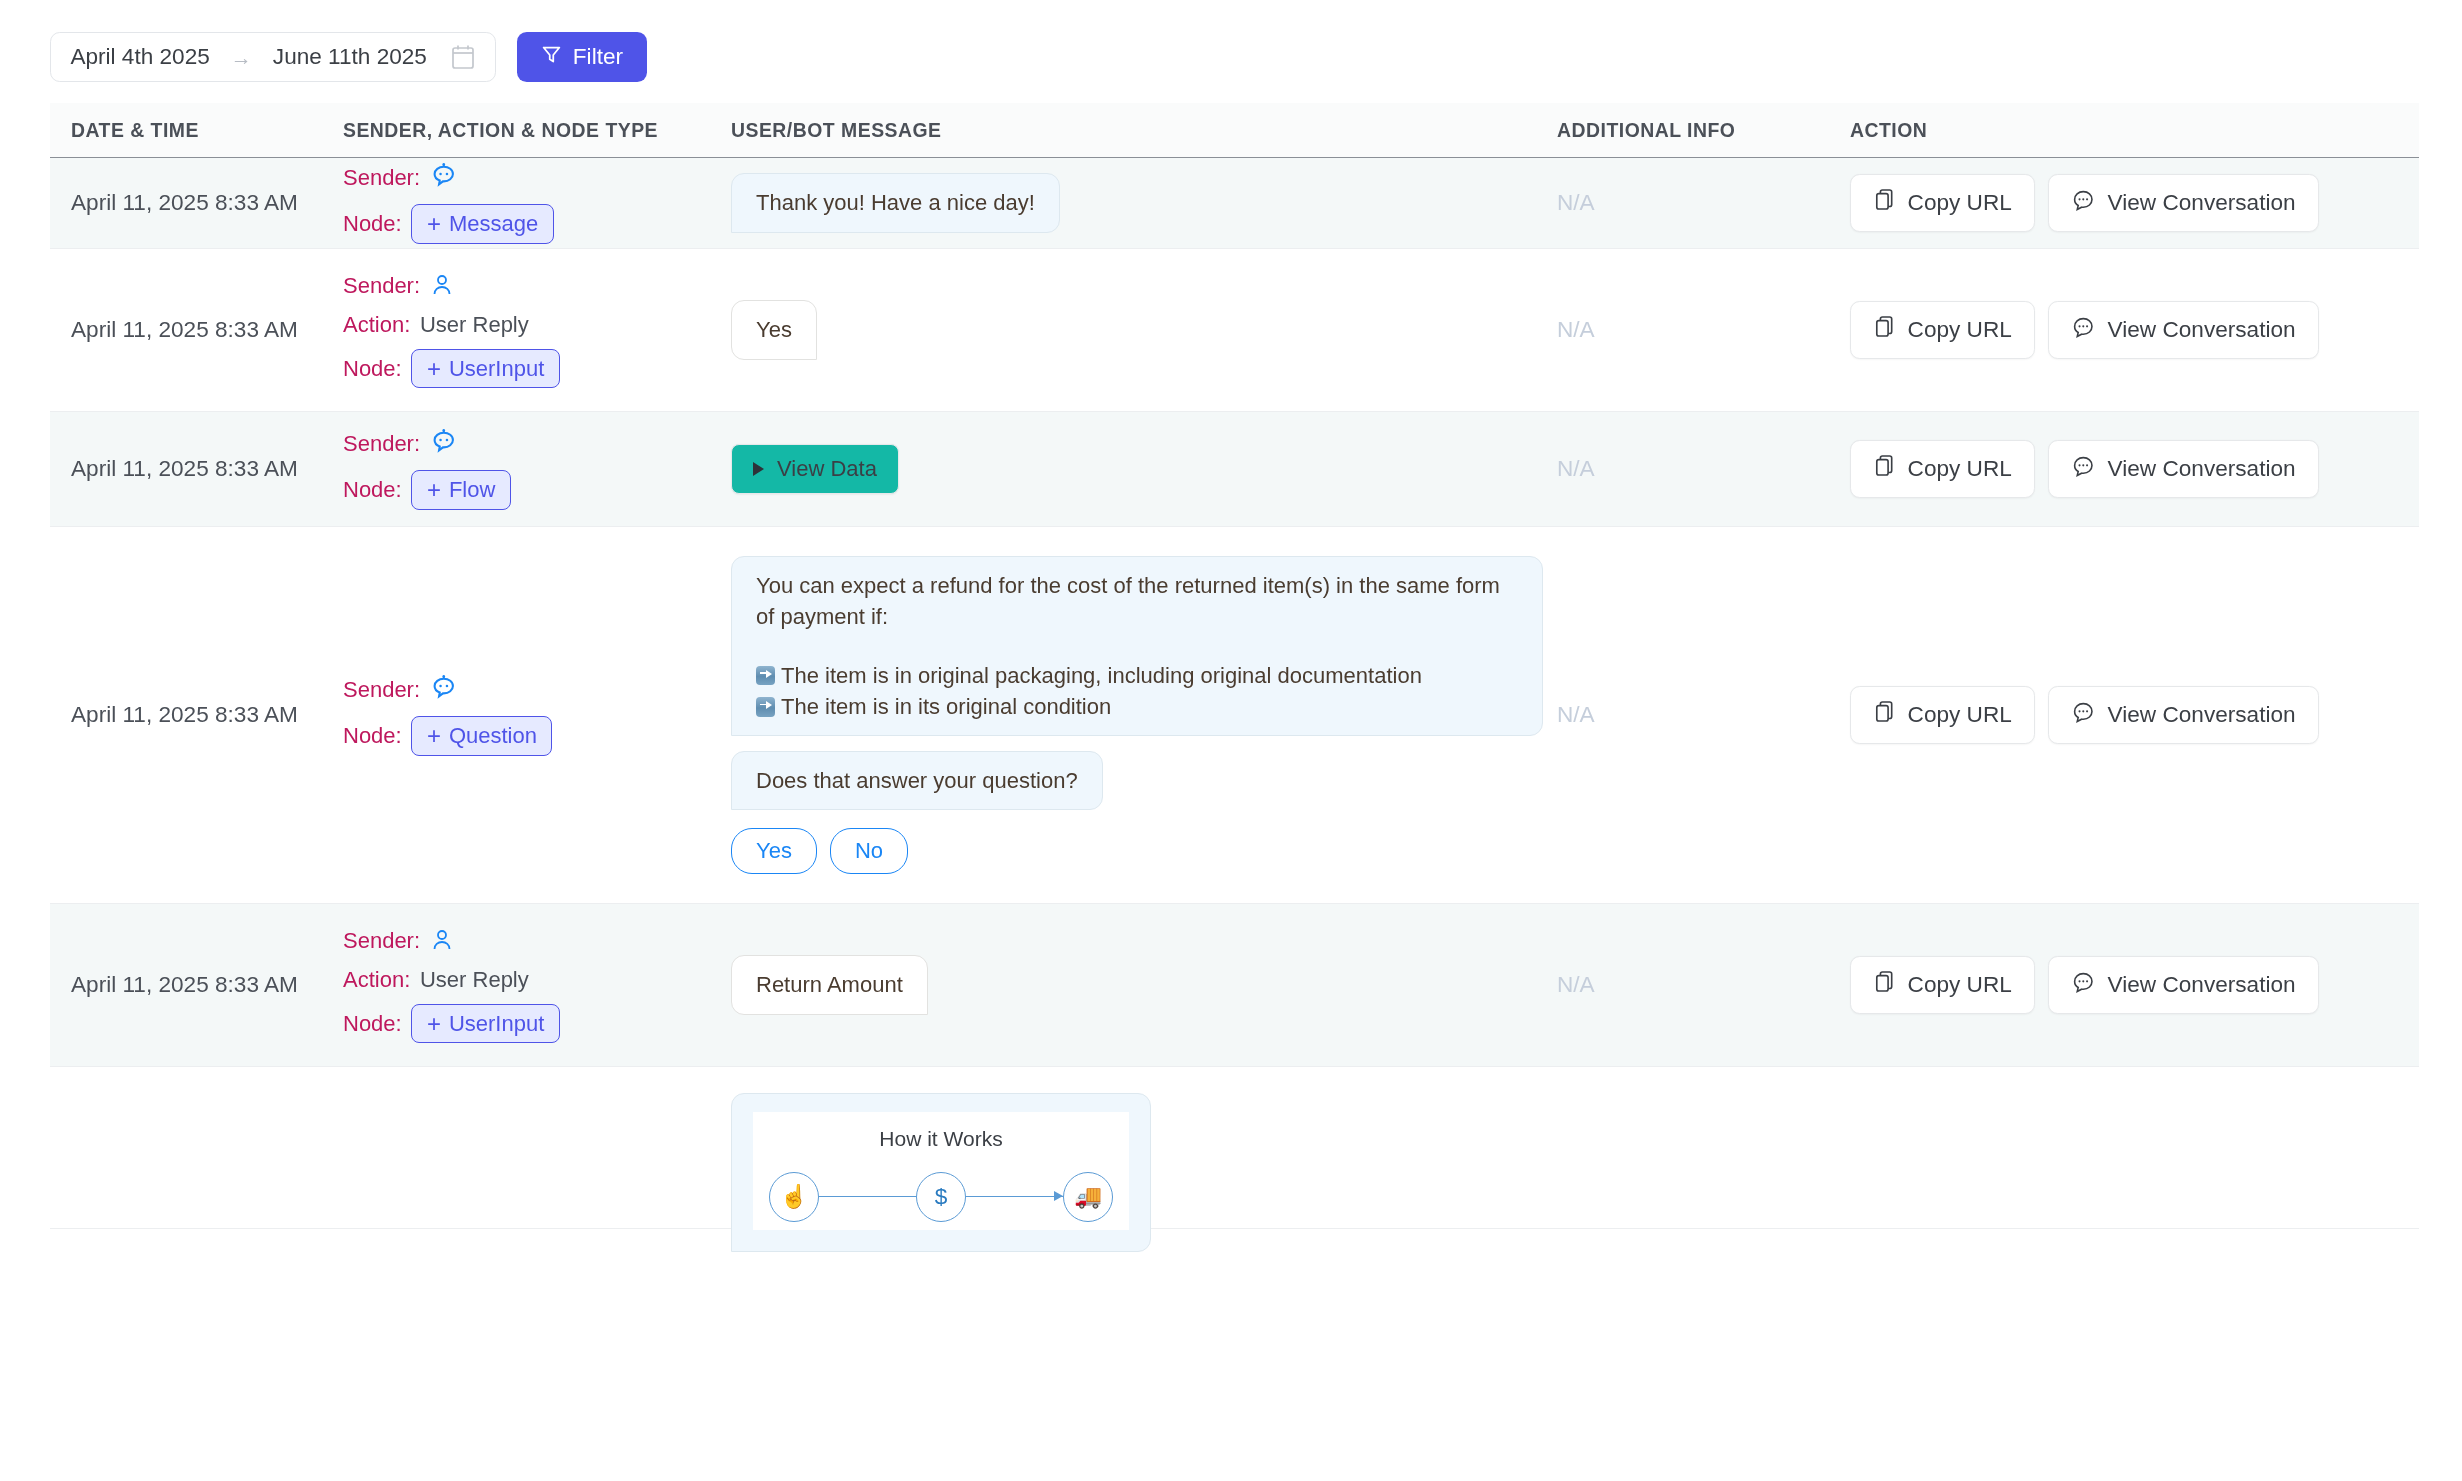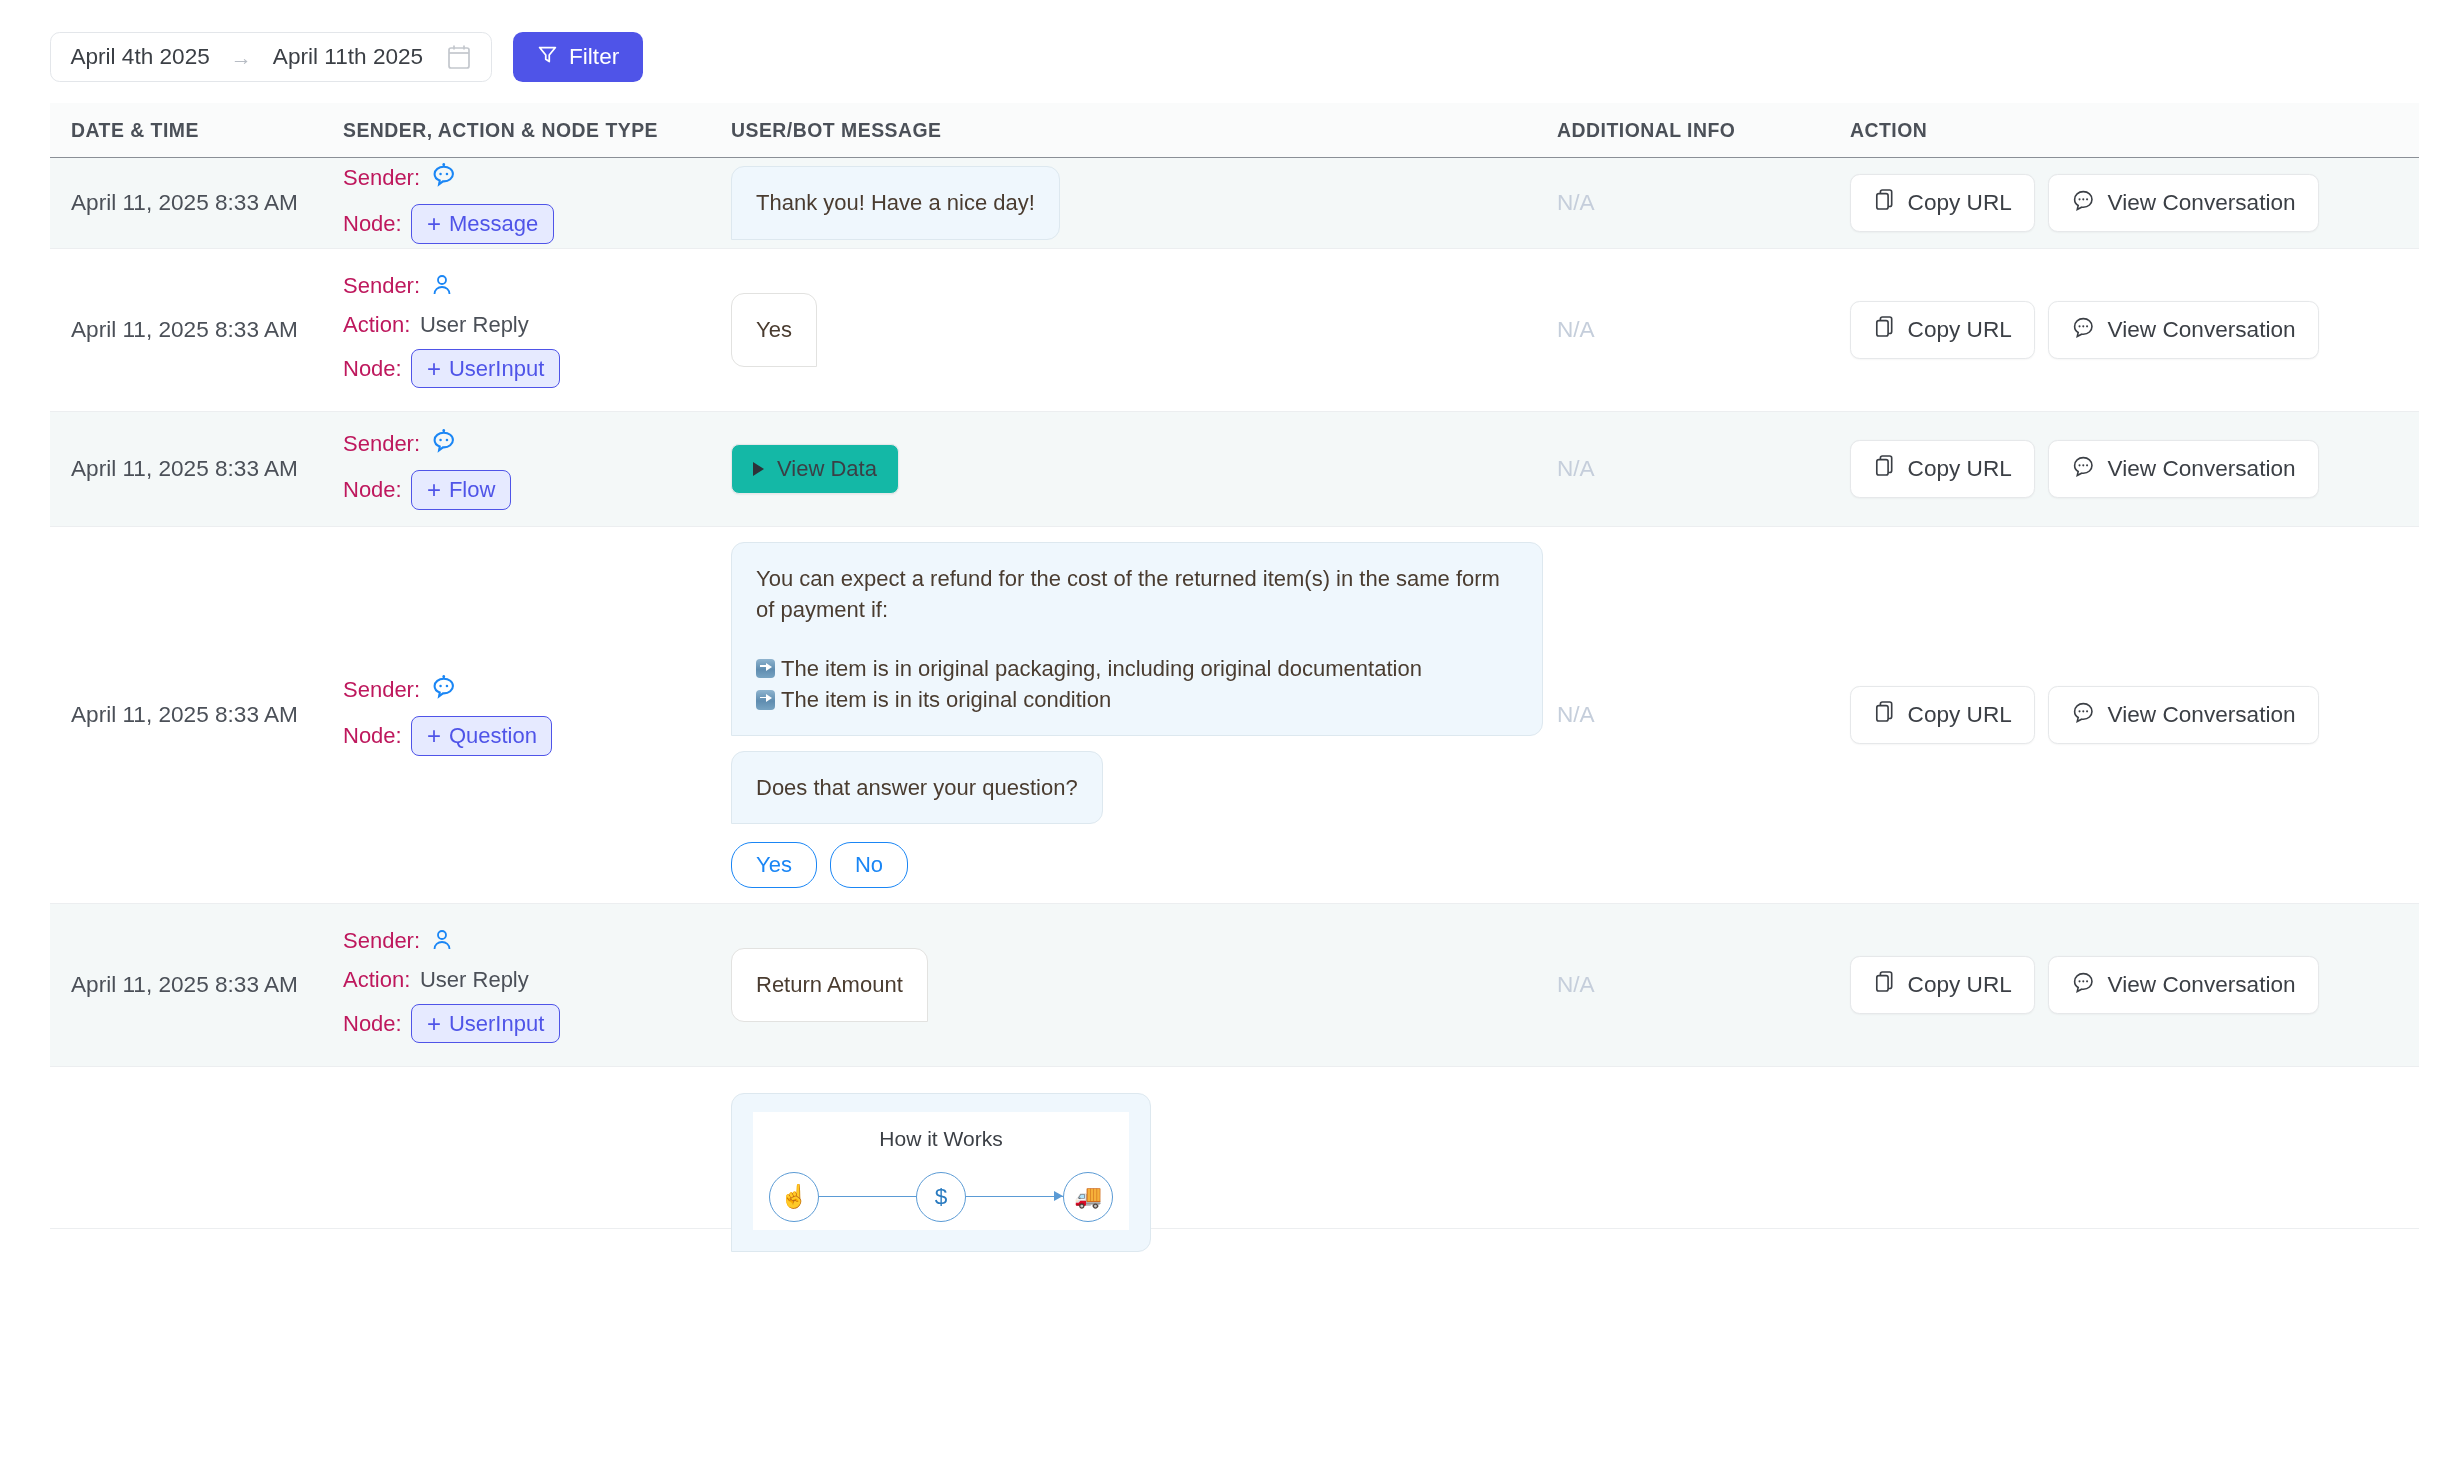--- a/index.html
+++ b/index.html
@@ -100,21 +100,21 @@
     cursor: pointer;
   }
   .node-badge .plus { font-size: 24px; line-height: 1; }
 
   
   .msgstack { display: flex; flex-direction: column; align-items: flex-start; gap: 0; }
   .bubble {
     font-size: 22px;
     line-height: 1.42;
     color: #4a3c30;
-    padding: 20px 24px;
+    padding: 13px 24px;
     max-width: 776px;
   }
   .bubble.bot {
     background: #eff7fd;
     border: 0.8px solid #dde8ef;
     border-radius: 13px 13px 13px 0;
   }
   .bubble.user {
     background: #ffffff;
     border: 0.8px solid #e2e2e0;
@@ -214,21 +214,21 @@
 </style>
 </head>
 <body>
 
 <div class="page">
 
   <div class="toolbar">
     <div class="daterange">
       <span class="daterange-text">April 4th 2025</span>
       <span class="daterange-arrow">→</span>
-      <span class="daterange-text">April 11th 2025</span>
+      <span class="daterange-text">June 11th 2025</span>
       <span class="cal-icon">
         <svg width="24" height="26" viewBox="0 0 24 26" fill="none" stroke="#c3c7cd" stroke-width="1.7">
           <rect x="2" y="4" width="20" height="20" rx="2"></rect>
           <line x1="2" y1="9" x2="22" y2="9"></line>
           <line x1="7" y1="1.5" x2="7" y2="5.5"></line>
           <line x1="17" y1="1.5" x2="17" y2="5.5"></line>
         </svg>
       </span>
     </div>
     <button class="filter-btn">

